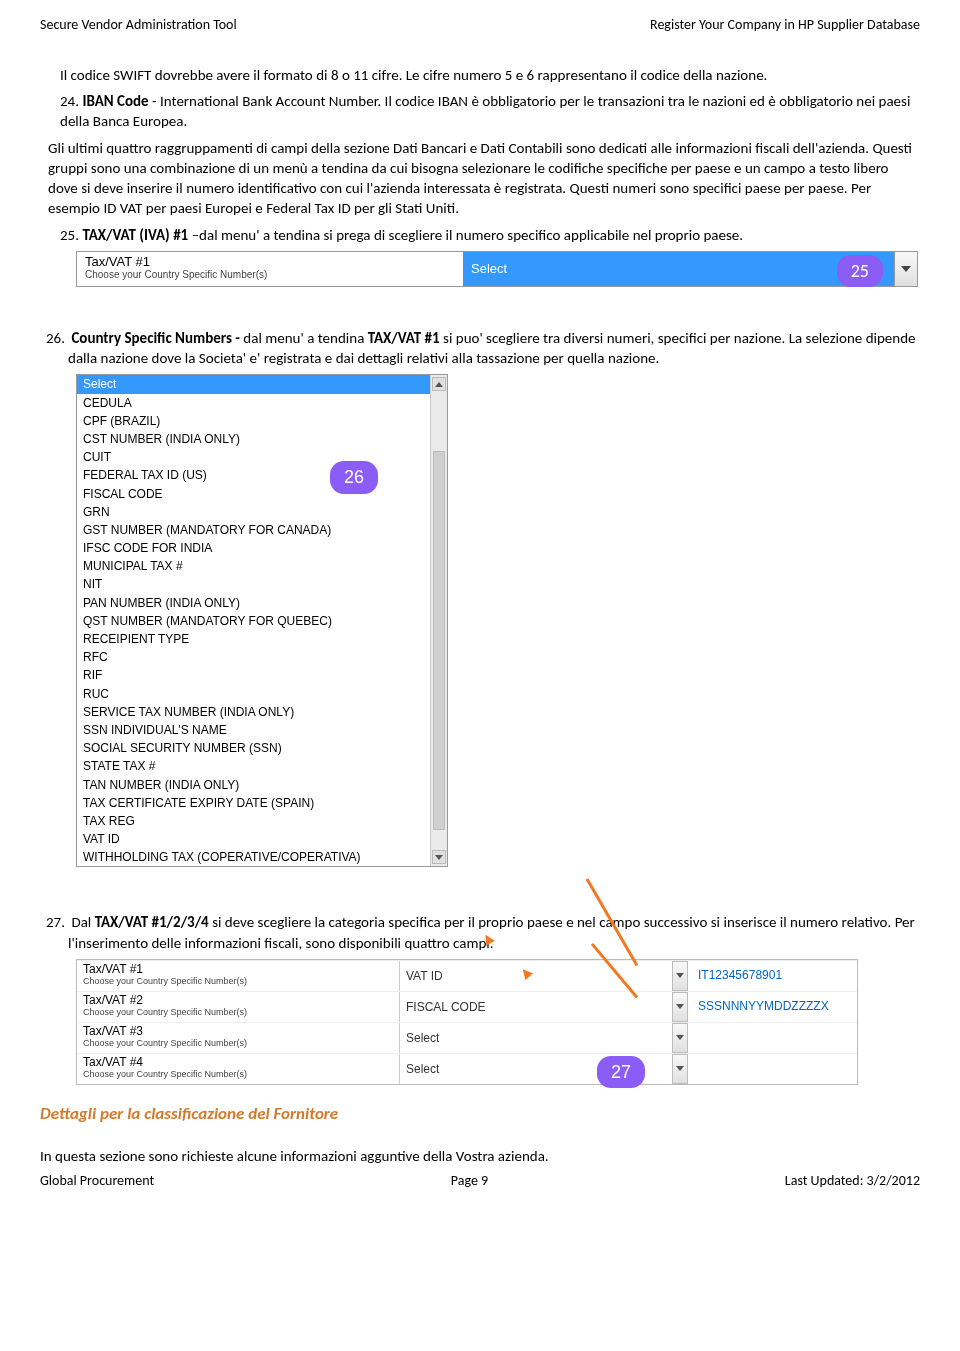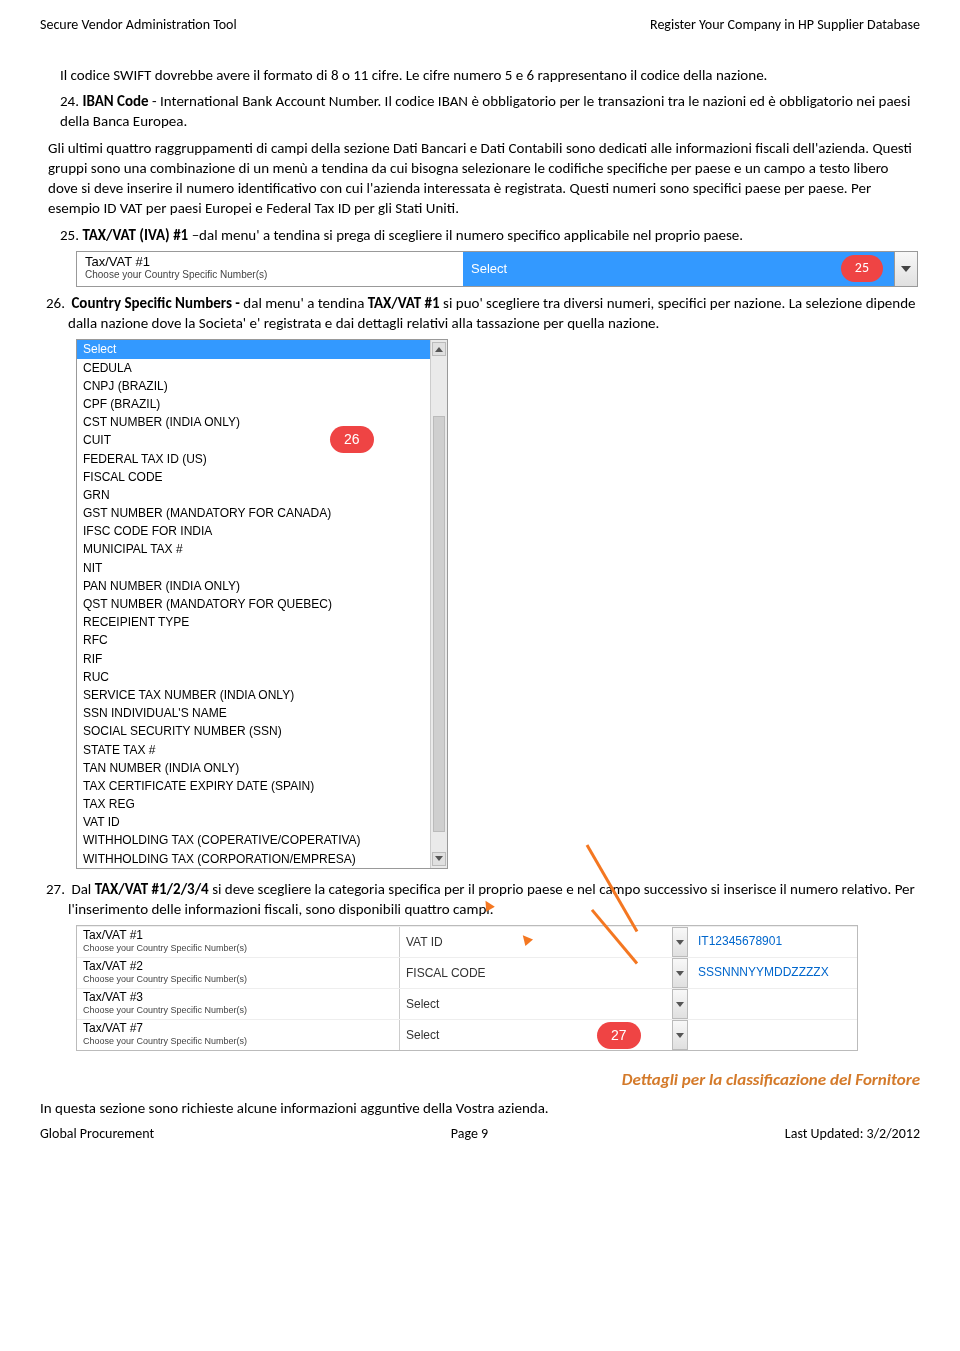--- a/index.html
+++ b/index.html
@@ -16,21 +16,21 @@
   .header-row {
     display: flex;
     justify-content: space-between;
     font-size: 14px;
     margin-bottom: 30px;
   }
   .body-text { margin: 0 0 6px 0; }
   .indent1 { margin-left: 20px; }
   .indent0 { margin-left: 8px; }
   .numline { margin-left: 28px; text-indent: -22px; }
-  .numline .num { display:inline-block; width:22px; text-indent:0; }
+  .numline .num { display:inline-block; width:22px; text-indent:0;margin-top:35px; }
   strong { font-weight: bold; }
   .tax-select-box {
     border: 1px solid #999;
     margin: 6px 0 6px 36px;
     display: flex;
     align-items: stretch;
     position: relative;
     height: 34px;
     width: 840px;
   }
@@ -61,25 +61,25 @@
     justify-content: center;
   }
   .arrow-down {
     width: 0; height: 0;
     border-left: 5px solid transparent;
     border-right: 5px solid transparent;
     border-top: 6px solid #444;
   }
   .badge {
     position: absolute;
-    background: #ef4444;
+    background: #8b5cf6;
     color: #fff;
     border-radius: 14px;
     padding: 4px 14px;
-    font-size: 14px;
+    font-size: 18px;
     font-weight: normal;
     z-index: 5;
     font-family: inherit;
   }
   .dropdown-open {
     border: 1px solid #999;
     margin: 6px 0 10px 36px;
     width: 370px;
     font-family: Arial, sans-serif;
     font-size: 12px;
@@ -166,22 +166,21 @@
     flex: 1;
     padding: 6px 10px;
     font-size: 12px;
   }
   .tv-value.blue a { color: #0066cc; text-decoration: none; }
   .section-title {
     color: #d47a2a;
     font-style: italic;
     font-weight: bold;
     font-size: 17px;
-    margin: 18px 0 6px 0;
-    text-align: right;
+    margin: 18px 0 20px 0;
   }
   .footer-row {
     display: flex;
     justify-content: space-between;
     font-size: 14px;
   }
   .arrow-line {
     position:absolute;
     background:#f47721;
     height:3px;
@@ -242,21 +241,20 @@
 
 <p class="body-text indent0 numline">
   <span class="num">26.</span>
   <strong>Country Specific Numbers -</strong><span> dal menu' a tendina   </span><strong>TAX/VAT #1</strong><span> si puo' scegliere tra diversi numeri, specifici per nazione. La selezione dipende dalla nazione dove la Societa' e' registrata e dai dettagli relativi alla tassazione per quella nazione.</span>
 </p>
 
 <div class="dropdown-open">
   <div class="dropdown-list" id="dd-list">
       <div class="opt sel">Select</div>
       <div class="opt">CEDULA</div>
-      <div class="opt">CNPJ (BRAZIL)</div>
       <div class="opt">CPF (BRAZIL)</div>
       <div class="opt">CST NUMBER (INDIA ONLY)</div>
       <div class="opt">CUIT</div>
       <div class="opt">FEDERAL TAX ID (US)</div>
       <div class="opt">FISCAL CODE</div>
       <div class="opt">GRN</div>
       <div class="opt">GST NUMBER (MANDATORY FOR CANADA)</div>
       <div class="opt">IFSC CODE FOR INDIA</div>
       <div class="opt">MUNICIPAL TAX #</div>
       <div class="opt">NIT</div>
@@ -268,21 +266,20 @@
       <div class="opt">RUC</div>
       <div class="opt">SERVICE TAX NUMBER (INDIA ONLY)</div>
       <div class="opt">SSN INDIVIDUAL'S NAME</div>
       <div class="opt">SOCIAL SECURITY NUMBER (SSN)</div>
       <div class="opt">STATE TAX #</div>
       <div class="opt">TAN NUMBER (INDIA ONLY)</div>
       <div class="opt">TAX CERTIFICATE EXPIRY DATE (SPAIN)</div>
       <div class="opt">TAX REG</div>
       <div class="opt">VAT ID</div>
       <div class="opt">WITHHOLDING TAX (COPERATIVE/COPERATIVA)</div>
-      <div class="opt">WITHHOLDING TAX (CORPORATION/EMPRESA)</div>
     </div>
   <div class="dropdown-scroll">
     <div class="scroll-btn">
         <div class="small-arrow-up"></div>
       </div>
     <div class="scroll-thumb"></div>
     <div class="scroll-btn">
         <div class="small-arrow-down"></div>
       </div>
   </div>
@@ -328,21 +325,21 @@
         <div class="t2">Choose your Country Specific Number(s)</div>
       </div>
       <div class="tv-select">Select</div>
       <div class="tv-arrow">
         <div class="small-arrow-down"></div>
       </div>
       <div class="tv-value"></div>
     </div>
     <div class="taxvat-row">
       <div class="tv-left">
-        <div class="t1">Tax/VAT #7</div>
+        <div class="t1">Tax/VAT #4</div>
         <div class="t2">Choose your Country Specific Number(s)</div>
       </div>
       <div class="tv-select">Select</div>
       <div class="tv-arrow">
         <div class="small-arrow-down"></div>
       </div>
       <div class="tv-value"></div>
     </div>
   </div>
 

